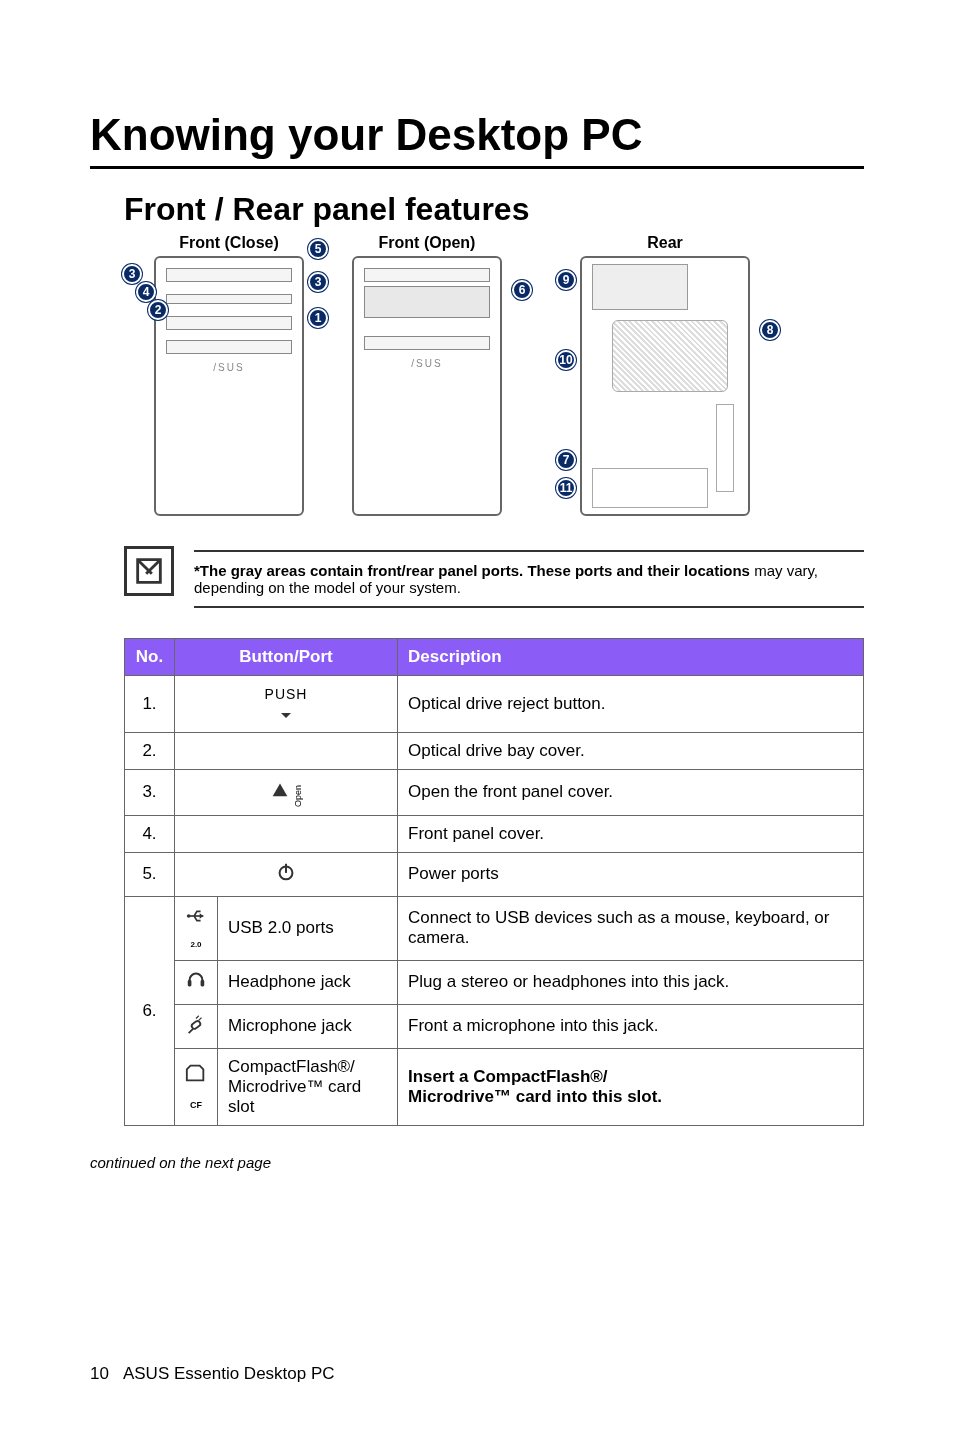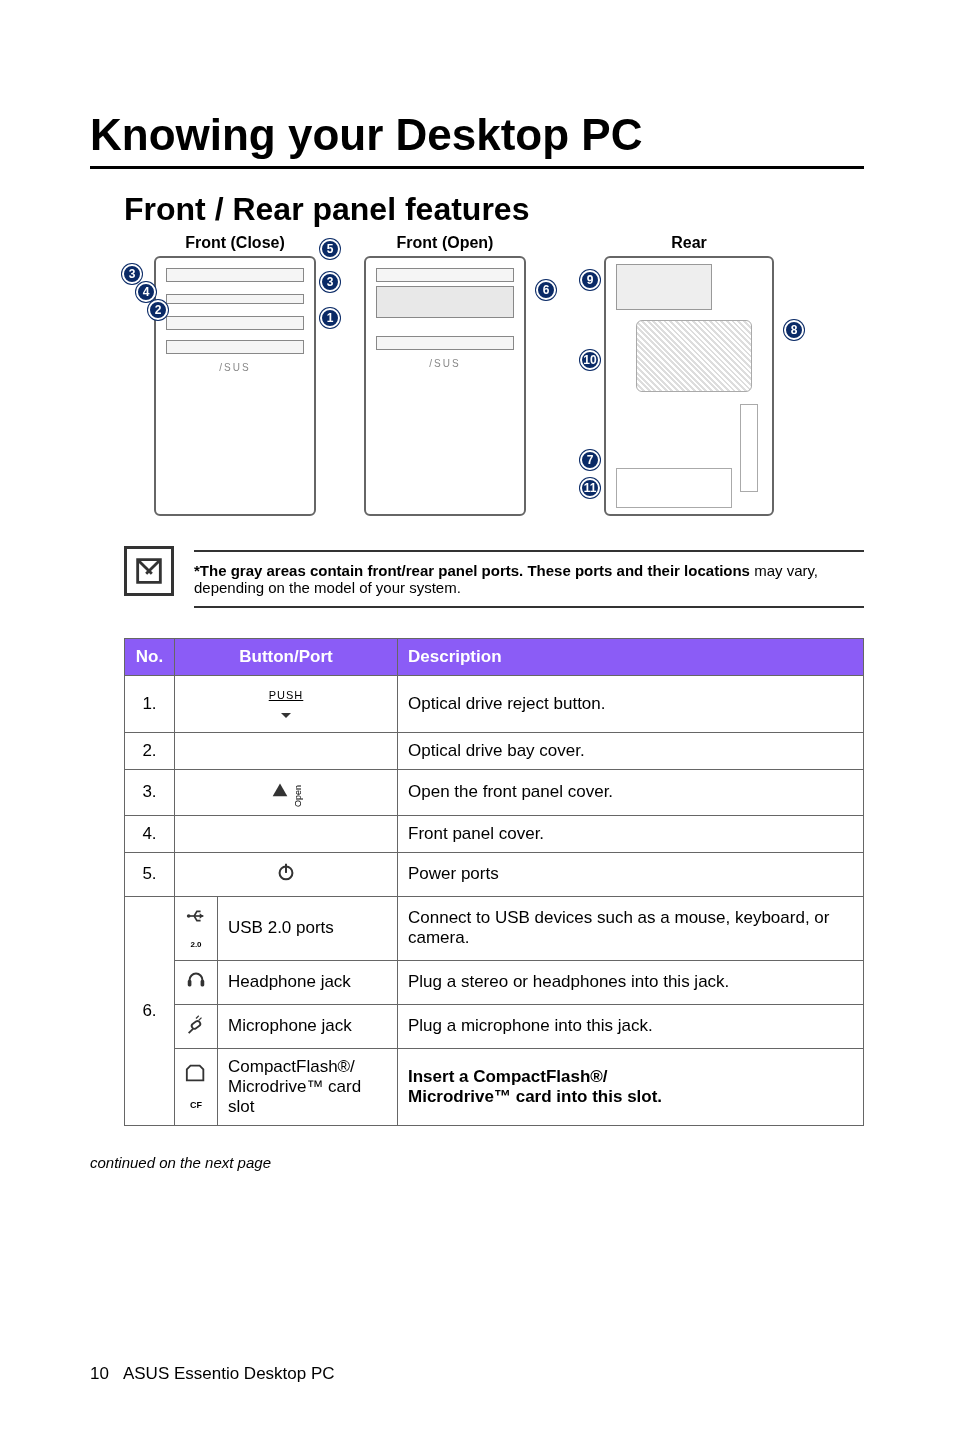--- a/index.html
+++ b/index.html
@@ -2,21 +2,21 @@
 <html><head>
 <meta charset="utf-8">
 <style>
   * { box-sizing: border-box; margin: 0; padding: 0; }
   body { font-family: "Segoe UI", Arial, sans-serif; background: #fff; width: 954px; height: 1438px; position: relative; padding: 110px 90px 60px 90px; color: #000; }
   .title1 { font-family: Arial Black, Arial, sans-serif; font-weight: 900; font-size: 44px; border-bottom: 3px solid #000; padding-bottom: 6px; margin-bottom: 22px; letter-spacing: 0px; }
   .title2 { font-family: Arial Black, Arial, sans-serif; font-weight: 900; font-size: 32px; margin-left: 34px; margin-bottom: 6px; }
   .diagram-row { display: flex; gap: 18px; margin-left: 34px; margin-bottom: 30px; align-items: flex-start; }
   .diag-group { display: flex; flex-direction: column; align-items: center; }
   .diag-label { font-weight: bold; font-size: 16px; margin-bottom: 4px; }
-  .diag-chassis { width: 162px; height: 260px; border: 2px solid #666; border-radius: 6px; background: #fff; position: relative; }
+  .diag-chassis { width: 150px; height: 260px; border: 2px solid #666; border-radius: 6px; background: #fff; position: relative; }
   .diag-chassis .slot { position: absolute; left: 10px; right: 10px; height: 14px; border: 1px solid #888; background: #f5f5f5; }
   .diag-chassis .slot2 { position: absolute; left: 10px; right: 10px; height: 32px; border: 1px solid #888; background: #e8e8e8; }
   .logo-asus { position:absolute; left: 50%; transform: translateX(-50%); font-size: 10px; letter-spacing: 2px; color:#888; font-family: Arial; }
   .bubble { position:absolute; width:20px; height:20px; border-radius:50%; background:#0a2a66; color:#fff; font-size:12px; font-weight:bold; display:flex; align-items:center; justify-content:center; border:2px solid #fff; box-shadow:0 0 0 1px #0a2a66; }
   .rear { width: 170px; height: 260px; border: 2px solid #666; border-radius: 6px; background:#fff; position:relative; }
   .rear .rear-top { position:absolute; top:6px; left:10px; right:60px; height:46px; border:1px solid #999; background:#eee; }
   .rear .rear-mesh { position:absolute; top:62px; left:30px; right:20px; height:72px; border:1px solid #aaa; background: repeating-linear-gradient(45deg,#ddd,#ddd 2px,#fff 2px,#fff 4px); border-radius: 6px; }
   .rear .rear-slots { position:absolute; bottom:22px; right:14px; width:18px; height:88px; border:1px solid #aaa; }
   .rear .rear-psu { position:absolute; bottom:6px; left:10px; right:40px; height:40px; border:1px solid #aaa; }
 
@@ -115,21 +115,21 @@
     <tr>
       <th>No.</th>
       <th colspan="2">Button/Port</th>
       <th class="desc-head">Description</th>
     </tr>
   </thead>
   <tbody>
     <tr>
       <td class="num">1.</td>
       <td class="bp" colspan="2">
-        <span style="font-size:11px; letter-spacing:1px;text-decoration:underline;">PUSH</span><br>
+        <span style="font-size:14px; letter-spacing:1px;">PUSH</span><br>
         <svg width="16" height="6" viewBox="0 0 16 6">
             <polygon points="3,0 13,0 8,5" fill="#333"></polygon>
           </svg>
       </td>
       <td class="desc">Optical drive reject button.</td>
     </tr>
     <tr>
       <td class="num">2.</td>
       <td class="bp" colspan="2"></td>
       <td class="desc">Optical drive bay cover.</td>
@@ -188,21 +188,21 @@
     <tr>
       <td class="bp-icon">
         <svg class="icon-svg" viewBox="0 0 24 24">
             <rect x="7" y="10" width="10" height="6" rx="3" transform="rotate(-35 12 13)" fill="none" stroke="#333" stroke-width="2"></rect>
             <line x1="9" y1="17" x2="4" y2="22" stroke="#333" stroke-width="2"></line>
             <line x1="12" y1="6" x2="15" y2="3" stroke="#333" stroke-width="1.3"></line>
             <line x1="15" y1="8" x2="18" y2="5" stroke="#333" stroke-width="1.3"></line>
           </svg>
       </td>
       <td class="bp-name">Microphone jack</td>
-      <td class="desc">Plug a microphone into this jack.</td>
+      <td class="desc">Front a microphone into this jack.</td>
     </tr>
     <tr>
       <td class="bp-icon">
         <svg class="icon-svg" viewBox="0 0 24 24">
             <path d="M6 4 h10 l4 4 v12 h-18 v-12 z" fill="none" stroke="#333" stroke-width="2"></path>
           </svg><span style="font-size:9px; font-weight:bold; vertical-align:sub;">CF</span>
       </td>
       <td class="bp-name" style="white-space:pre-line;">CompactFlash®/
 Microdrive™ card slot</td>
       <td class="desc" style="white-space:pre-line;font-weight:bold;">Insert a CompactFlash®/

